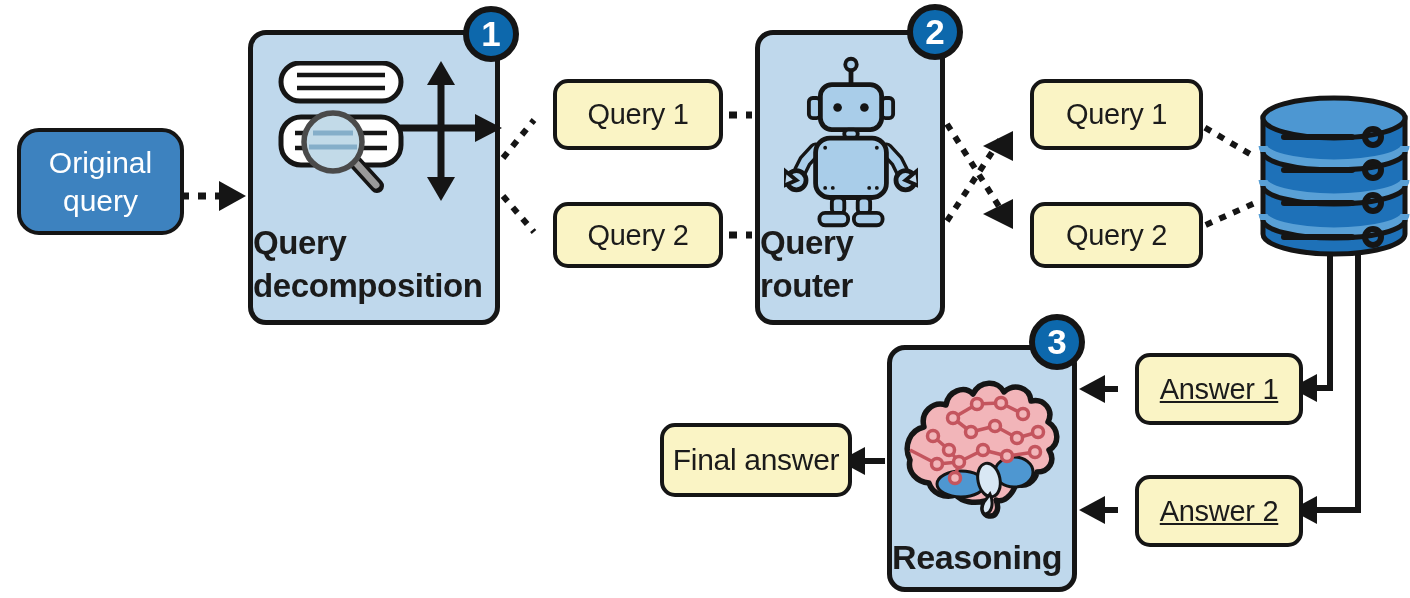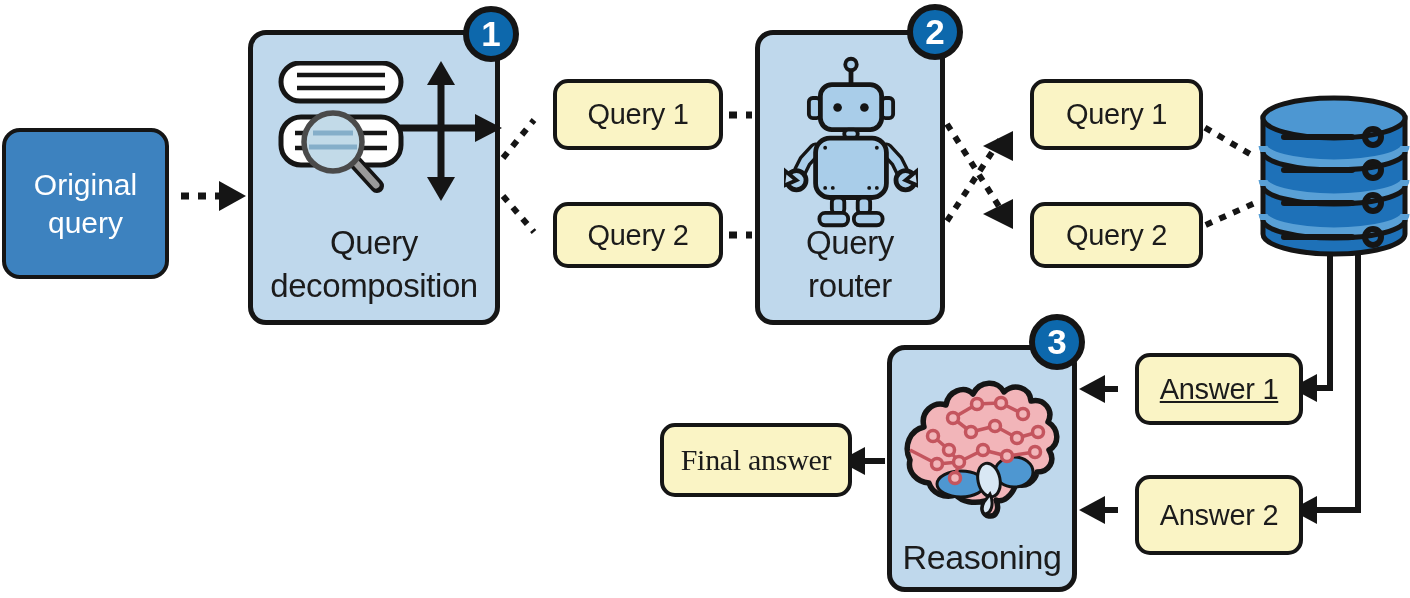--- a/index.html
+++ b/index.html
@@ -8,22 +8,22 @@
     position:relative;width:1410px;height:598px;background:#ffffff;overflow:hidden;
     font-family:"Liberation Sans","DejaVu Sans",sans-serif;color:#1b1b1b;
   }
   svg{display:block;}
   .layer{position:absolute;left:0;top:0;}
   .node{position:absolute;display:flex;align-items:center;justify-content:center;
     text-align:center;border:4px solid #151515;border-radius:15px;}
   .primary{background:#3d82bf;color:#ffffff;font-size:30px;font-weight:500;
     line-height:1.25;border-radius:18px;padding:0 12px;}
   .panel{position:absolute;background:#bfd8ec;border:5px solid #151515;border-radius:18px;}
-  .panel-label{position:absolute;left:0;bottom:12px;width:100%;text-align:center;
-    white-space:pre-line;font-size:33px;font-weight:400;letter-spacing:-0.4px;line-height:1.3;}
+  .panel-label{position:absolute;left:0;bottom:12px;width:100%;text-align:left;
+    white-space:pre-line;font-size:33px;font-weight:700;letter-spacing:-0.4px;line-height:1.3;}
   .note{background:#faf4c5;font-size:29px;font-weight:500;letter-spacing:-0.3px;margin-left:15px;}
   .badge{position:absolute;width:56px;height:56px;border:6px solid #151515;border-radius:50%;
     background:#0d68ac;color:#ffffff;font-size:35px;font-weight:700;display:flex;
     align-items:center;justify-content:center;z-index:5;}
   .icon-abs{position:absolute;}
 </style>
 </head>
 <body>
 
 <div id="canvas">
@@ -95,21 +95,21 @@
         <line x1="1284" y1="170" x2="1352" y2="170"></line>
           <circle cx="1373" cy="170" r="8"></circle>
         <line x1="1284" y1="203" x2="1352" y2="203"></line>
           <circle cx="1373" cy="203" r="8"></circle>
         <line x1="1284" y1="237" x2="1352" y2="237"></line>
           <circle cx="1373" cy="237" r="8"></circle>
       </g>
     </g>
   </svg>
 
-  <div class="node primary" style="left:2px;top:128px;width:167px;height:151px;">
+  <div class="node primary" style="left:17px;top:128px;width:167px;height:107px;border-radius:22px;">
     <span style="white-space:pre-line;">Original query</span>
   </div>
 
   <div class="panel" style="left:248px;top:30px;width:252px;height:295px;">
     <svg class="icon-abs" style="left:20px;top:26px;" width="230" height="145" viewBox="0 0 230 145">
       <rect x="8" y="2" width="120" height="38" rx="19" fill="#ffffff" stroke="#151515" stroke-width="5"></rect>
       <line x1="24" y1="14" x2="112" y2="14" stroke="#151515" stroke-width="4.5"></line>
       <line x1="24" y1="27" x2="112" y2="27" stroke="#151515" stroke-width="4.5"></line>
       <rect x="8" y="56" width="120" height="48" rx="20" fill="#ffffff" stroke="#151515" stroke-width="5"></rect>
       <line x1="22" y1="72" x2="114" y2="72" stroke="#151515" stroke-width="4.5"></line>
@@ -184,21 +184,21 @@
   <div class="node note" style="left:1015px;top:79px;width:173px;height:71px;">
     <span>Query 1</span>
   </div>
   <div class="node note" style="left:1015px;top:202px;width:173px;height:66px;">
     <span>Query 2</span>
   </div>
 
   <div class="node note" style="left:1120px;top:353px;width:168px;height:72px;text-decoration:underline;">
     <span>Answer 1</span>
   </div>
-  <div class="node note" style="left:1120px;top:475px;width:168px;height:80px;">
+  <div class="node note" style="left:1120px;top:475px;width:168px;height:72px;text-decoration:underline;">
     <span>Answer 2</span>
   </div>
 
   <div class="panel" style="left:887px;top:345px;width:190px;height:247px;padding-left:44px;">
     <svg class="icon-abs" style="left:5px;top:22px;" width="170" height="150" viewBox="0 0 170 150">
       <path d="M 13 88 C 6 74, 13 58, 27 55 C 23 40, 36 29, 49 33 C 51 19, 67 13, 76 22
                C 83 8, 101 8, 107 20 C 117 11, 133 15, 134 29 C 147 26, 157 38, 151 50
                C 162 57, 163 72, 152 78 C 159 89, 152 100, 140 100 C 138 110, 128 116, 119 112
                C 115 124, 106 131, 99 128 C 103 137, 99 145, 92 144 C 86 143, 84 136, 88 129
                C 77 132, 65 130, 59 123 C 47 127, 35 121, 32 111 C 20 110, 10 100, 13 88 Z" fill="#f2b5b9" stroke="#151515" stroke-width="5.5" stroke-linejoin="round"></path>
@@ -239,17 +239,17 @@
         <circle cx="62" cy="90" r="5.5"></circle>
           <circle cx="86" cy="78" r="5.5"></circle>
           <circle cx="110" cy="84" r="5.5"></circle>
         <circle cx="58" cy="106" r="5.5"></circle>
       </g>
     </svg>
     <div class="panel-label" style="bottom:8px;font-size:34px;">Reasoning</div>
   </div>
   <div class="badge" style="left:1029px;top:314px;">3</div>
 
-  <div class="node note" style="left:645px;top:423px;width:192px;height:74px;font-size:30px;font-family:Liberation Serif, serif;">
+  <div class="node note" style="left:645px;top:423px;width:192px;height:74px;font-size:30px;">
     <span>Final answer</span>
   </div>
 
 </div>
 
 </body></html>

